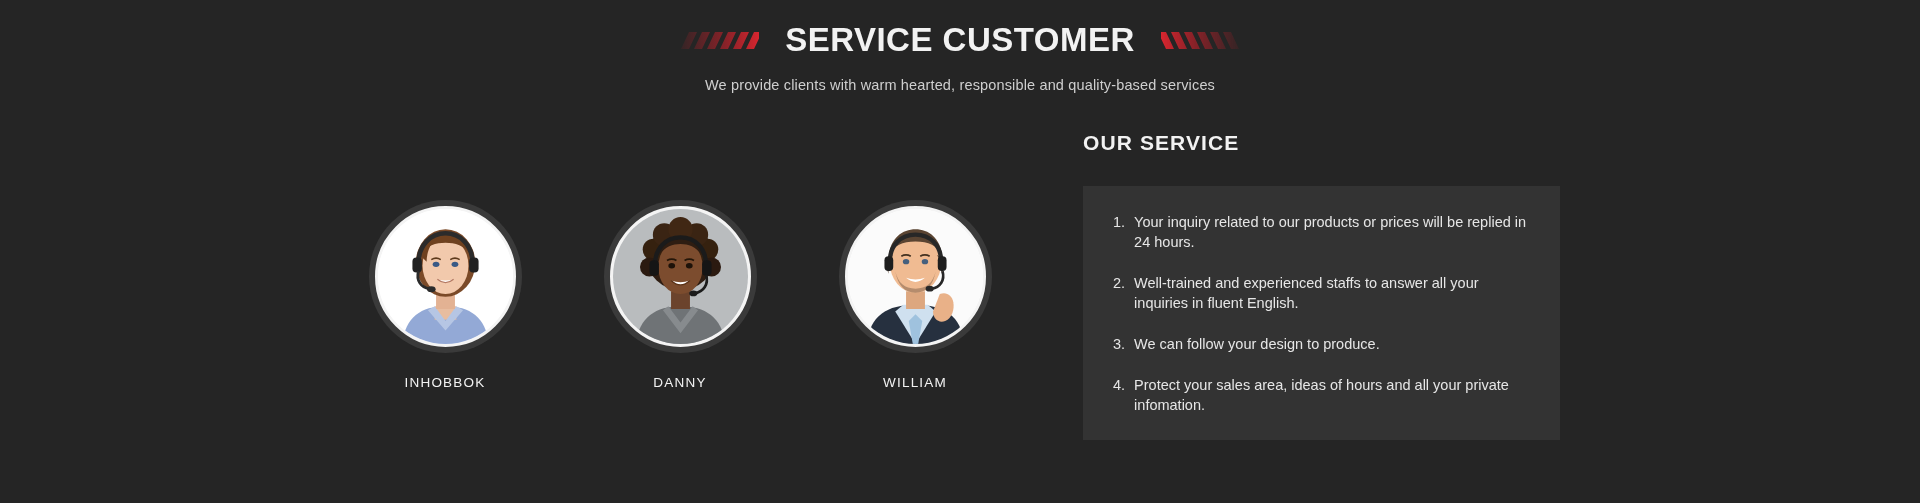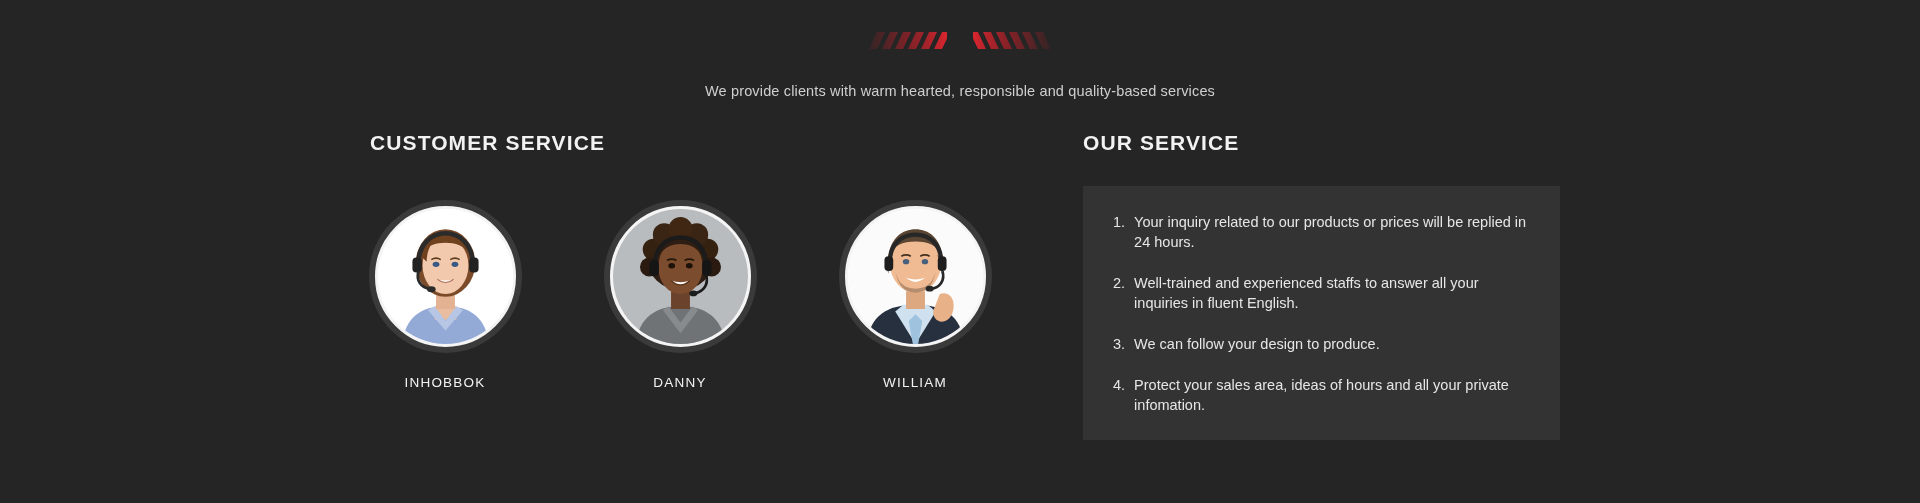--- a/index.html
+++ b/index.html
@@ -20,21 +20,21 @@
   .page-title {
     font-size:33px; font-weight:bold; color:#f2f2f2;
     letter-spacing:0.5px; white-space:nowrap;
     font-family:"Liberation Sans", sans-serif;
   }
   .stripes { width:78px; height:17px; }
   .stripes.left  { transform:scaleX(1); }
   .stripes.right { transform:scaleX(-1); }
 
   .subtitle {
-    margin-top:19px; font-size:14.5px; color:#cfcfcf;
+    margin-top:13px; font-size:14.5px; color:#cfcfcf;
     letter-spacing:0.15px; font-weight:400;
   }
 
   
   .sec-head {
     position:absolute; font-size:21px; font-weight:bold;
     color:#f2f2f2; letter-spacing:1.1px;
   }
   .sec-head.left-head  { left:370px;  top:131px; }
   .sec-head.right-head { left:1083px; top:131px; }
@@ -93,20 +93,21 @@
               <stop offset="1" stop-color="#d8262f" stop-opacity="1"></stop>
             </linearGradient>
             <clipPath id="clipL">
               <path d="M8 0h8L8 17H0z M21 0h8L21 17h-8z M34 0h8L34 17h-8z M47 0h8L47 17h-8z M60 0h8L60 17h-8z M73 0h8L73 17h-8z"></path>
             </clipPath>
           </defs>
           <rect width="78" height="17" fill="url(#gradL)" clip-path="url(#clipL)"></rect>
         </svg>
       </span>
 
+      <span class="page-title">SERVICE CUSTOMER</span>
 
       <span class="stripes right">
         <svg viewBox="0 0 78 17" xmlns="http://www.w3.org/2000/svg" aria-hidden="true">
           <defs>
             <linearGradient id="gradR" x1="0" y1="0" x2="1" y2="0">
               <stop offset="0" stop-color="#c0202a" stop-opacity="0.10"></stop>
               <stop offset="0.55" stop-color="#c0202a" stop-opacity="0.62"></stop>
               <stop offset="1" stop-color="#d8262f" stop-opacity="1"></stop>
             </linearGradient>
             <clipPath id="clipR">
@@ -114,21 +115,20 @@
             </clipPath>
           </defs>
           <rect width="78" height="17" fill="url(#gradR)" clip-path="url(#clipR)"></rect>
         </svg>
       </span>
 
     </div>
     <div class="subtitle">We provide clients with warm hearted, responsible and quality-based services</div>
   </div>
 
-  <div class="sec-head left-head">CUSTOMER SERVICE</div>
 
   <div class="team">
 
     <div class="member">
       <div class="avatar-ring">
         <div class="avatar">
           <svg viewBox="0 0 100 100" xmlns="http://www.w3.org/2000/svg" aria-hidden="true">
             <rect width="100" height="100" fill="#ffffff"></rect>
 
             <path d="M18 100c2-20 14-28 32-28s30 8 32 28z" fill="#93a9d6"></path>

